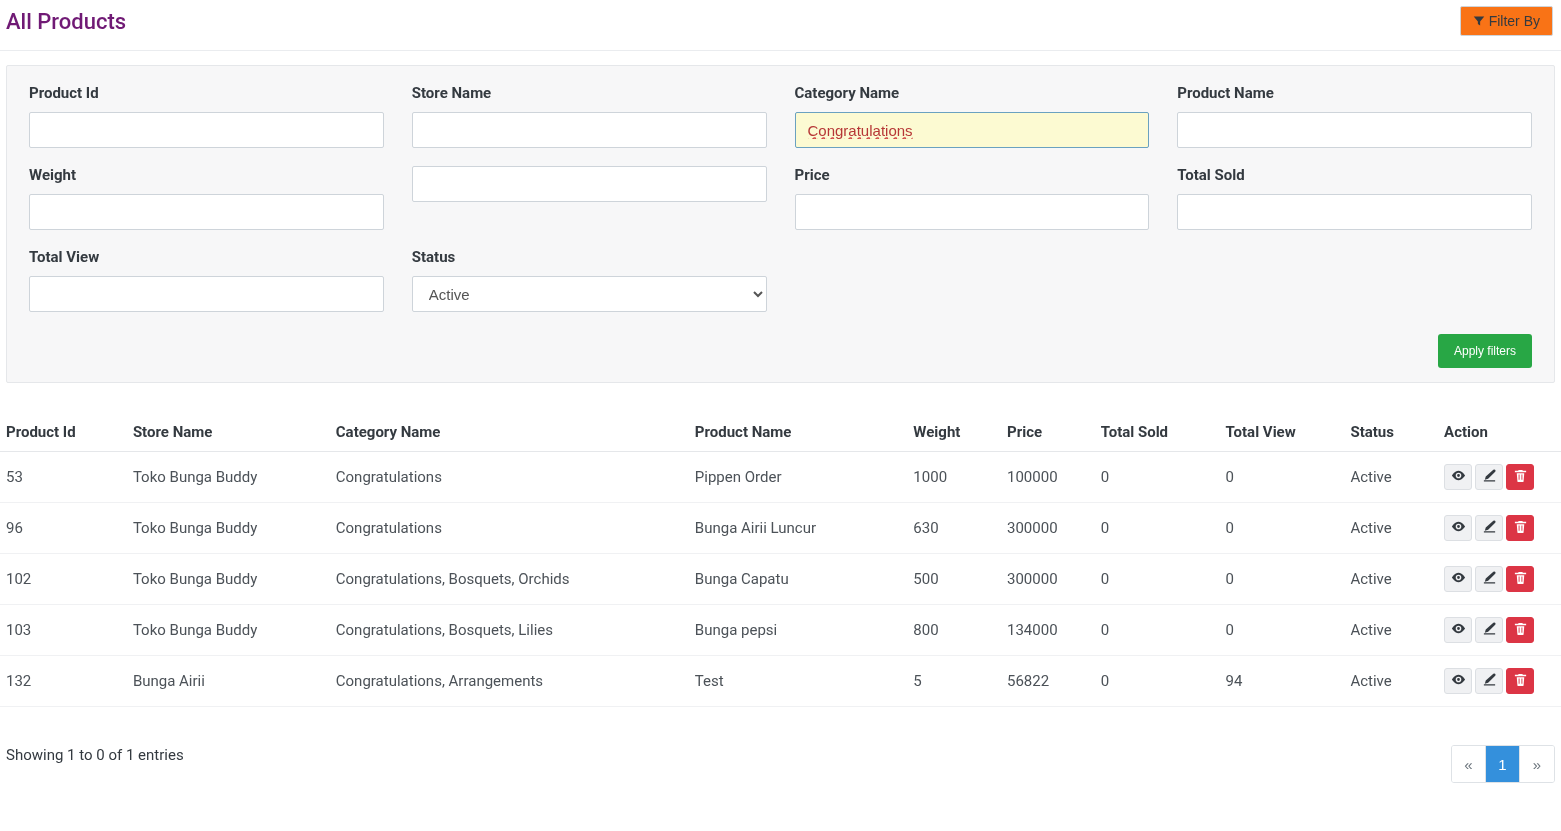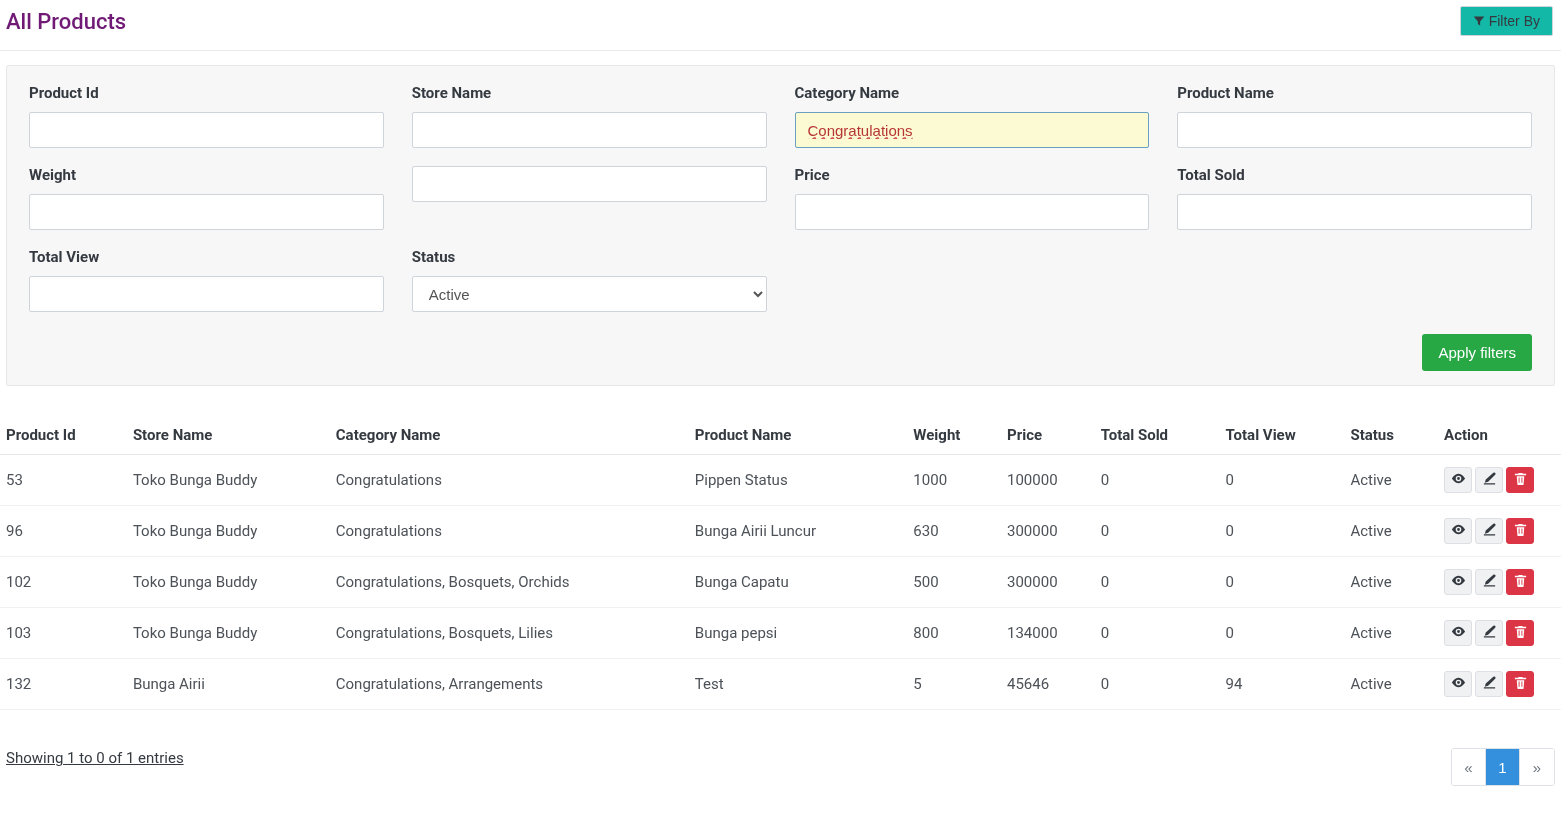--- a/index.html
+++ b/index.html
@@ -1,54 +1,54 @@
 <!DOCTYPE html>
 <html><head>
 <meta charset="utf-8">
 <style>
   * { box-sizing: border-box; margin: 0; padding: 0; }
   body { font-family: -apple-system, BlinkMacSystemFont, "Segoe UI", Roboto, "Helvetica Neue", Arial, sans-serif; color: #343a40; font-size: 14px; background: #fff; }
   
   .header { display: flex; justify-content: space-between; align-items: center; padding: 6px 8px 14px 6px; border-bottom: 1px solid #eaecef; }
   .header h1 { font-size: 22px; font-weight: 500; color: #701a75; }
-  .filter-by-btn { border: 1px solid #ced4da; background: #14b8a6; padding: 6px 12px; font-size: 14px; color: #343a40; cursor: pointer; display: inline-flex; align-items: center; gap: 4px; border-radius: 2px; }
+  .filter-by-btn { border: 1px solid #ced4da; background: #f97316; padding: 6px 12px; font-size: 14px; color: #343a40; cursor: pointer; display: inline-flex; align-items: center; gap: 4px; border-radius: 2px; }
   .filter-by-btn svg { width: 12px; height: 12px; fill: #343a40; }
 
   .filter-panel { margin: 14px 6px 0 6px; border: 1px solid #e5e7ea; background: #f7f7f8; padding: 18px 22px 14px 22px; border-radius: 2px; }
   .filter-grid { display: grid; grid-template-columns: repeat(4, 1fr); gap: 18px 28px; }
   .filter-group label { display: block; font-weight: 700; margin-bottom: 10px; color: #343a40; font-size: 15px; }
   .filter-group input, .filter-group select {
     width: 100%; height: 36px; border: 1px solid #ced4da; background: #fff; padding: 6px 12px; font-size: 15px; color: #495057; border-radius: 2px;
   }
   .filter-group input.highlight {
     background: #fcfad2;
     border: 1px solid #6aa1c0;
     color: #b63636;
     text-decoration: underline;
     text-decoration-style: wavy;
     text-decoration-color: #d14545;
   }
   .filter-group select { appearance: auto; color:#555;}
   .filter-actions { display: flex; justify-content: flex-end; margin-top: 22px; }
-  .apply-btn { background: #28a745; color: #fff; border: none; padding: 10px 16px; font-size: 15px; font-weight: 500; border-radius: 3px; cursor: pointer; }
+  .apply-btn { background: #28a745; color: #fff; border: none; padding: 10px 16px; font-size: 12px; font-weight: 500; border-radius: 3px; cursor: pointer; }
 
   table.data { width: 100%; border-collapse: collapse; margin-top: 30px; }
   table.data th { text-align: left; font-weight: 700; padding: 10px 8px; border-bottom: 1px solid #e5e7ea; color:#343a40; font-size:15px; white-space: nowrap;}
   table.data td { padding: 12px 8px; border-bottom: 1px solid #f0f1f3; color:#4c5258; font-size:15px;}
   table.data th:first-child, table.data td:first-child { padding-left: 6px; }
   table.data th:last-child, table.data td:last-child { padding-right: 15px; }
   
   .actions { display: flex; gap: 3px; }
   .action-btn { width: 28px; height: 26px; border: 1px solid #dcdfe3; background: #f0f1f3; border-radius: 3px; display: inline-flex; align-items: center; justify-content: center; cursor: pointer; }
   .action-btn.danger { background: #dc3545; border-color: #dc3545; }
   .action-btn svg { width: 15px; height: 15px; fill: #343a40; }
   .action-btn.danger svg { fill: #fff; }
 
   .footer { display:flex; justify-content: space-between; align-items: center; padding: 4px 6px 10px 6px; margin-top: 10px;}
-  .showing { font-size: 15px; color:#343a40; margin-top: 6px; text-decoration: underline;}
+  .showing { font-size: 15px; color:#343a40; margin-top: 6px;}
   .pager { display: flex; border: 1px solid #dee2e6; border-radius: 3px; overflow: hidden; margin-top: 24px;}
   .pager button { width: 34px; height: 36px; border: none; background: #fff; color:#6c757d; font-size: 15px; cursor: pointer; border-right: 1px solid #dee2e6;}
   .pager button:last-child { border-right: none; }
   .pager button.active { background: #3490dc; color: #fff; }
 </style>
 </head>
 <body>
 
 <div class="header">
   <h1>All Products</h1>
@@ -138,21 +138,21 @@
       <th>Total View</th>
       <th>Status</th>
       <th>Action</th>
     </tr>
   </thead>
   <tbody id="tbody">
       <tr>
         <td>53</td>
         <td>Toko Bunga Buddy</td>
         <td>Congratulations</td>
-        <td>Pippen Status</td>
+        <td>Pippen Order</td>
         <td>1000</td>
         <td>100000</td>
         <td>0</td>
         <td>0</td>
         <td>Active</td>
         <td>
           <div class="actions">
             <button class="action-btn">
               <span><svg viewBox="0 0 16 16">
                   <path d="M8 3C4 3 1 8 1 8s3 5 7 5 7-5 7-5-3-5-7-5zm0 8a3 3 0 110-6 3 3 0 010 6zm0-4.5A1.5 1.5 0 108 9.5 1.5 1.5 0 008 6.5z"></path>
@@ -260,21 +260,21 @@
             </button>
           </div>
         </td>
       </tr>
       <tr>
         <td>132</td>
         <td>Bunga Airii</td>
         <td>Congratulations, Arrangements</td>
         <td>Test</td>
         <td>5</td>
-        <td>45646</td>
+        <td>56822</td>
         <td>0</td>
         <td>94</td>
         <td>Active</td>
         <td>
           <div class="actions">
             <button class="action-btn">
               <span><svg viewBox="0 0 16 16">
                   <path d="M8 3C4 3 1 8 1 8s3 5 7 5 7-5 7-5-3-5-7-5zm0 8a3 3 0 110-6 3 3 0 010 6zm0-4.5A1.5 1.5 0 108 9.5 1.5 1.5 0 008 6.5z"></path>
                 </svg></span>
             </button>

